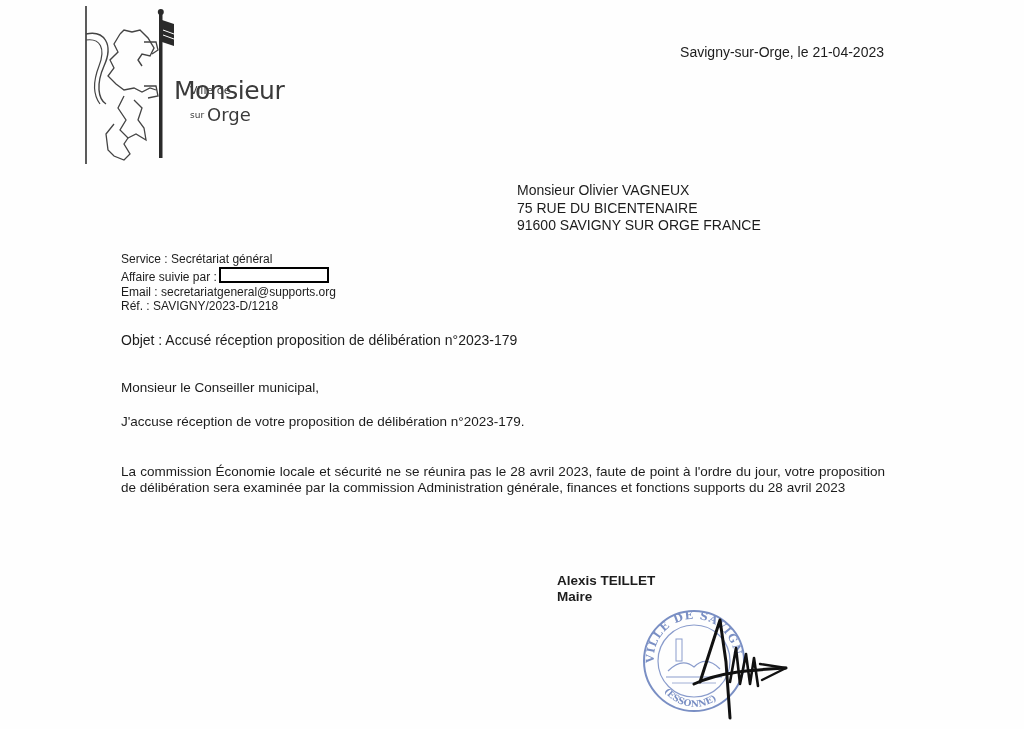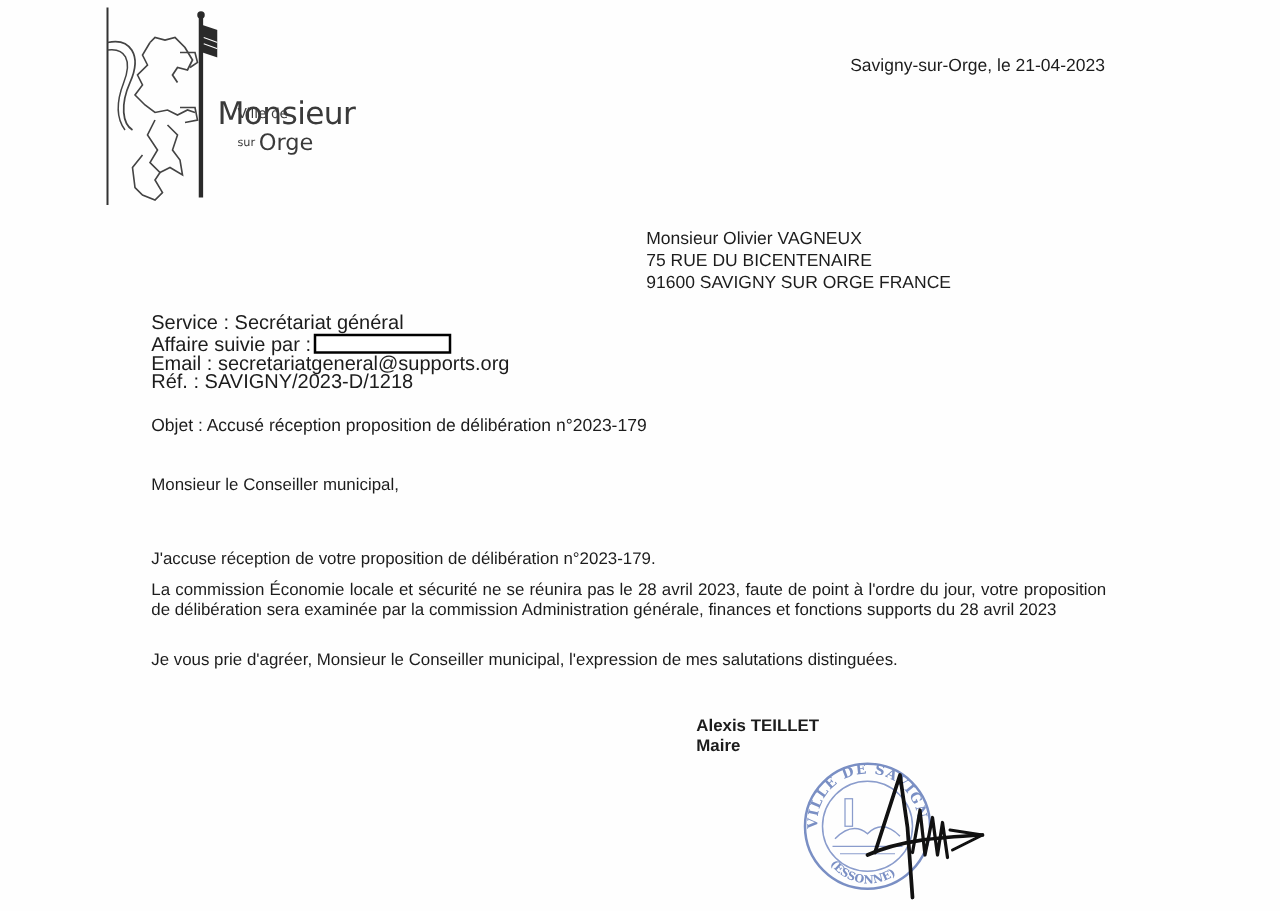--- a/index.html
+++ b/index.html
@@ -80,21 +80,21 @@
     }
     .recipient {
       left: 517px;
       top: 182px;
       font-size: 14px;
       line-height: 17.5px;
     }
     .meta {
       left: 121px;
       top: 252px;
-      font-size: 16px;
+      font-size: 12px;
       line-height: 14.8px;
     }
     .meta div { white-space: nowrap; }
     .redacted {
       display: inline-block;
       width: 106px;
       height: 12px;
       border: 2px solid #000;
       vertical-align: -2px;
       margin-left: 2px;
@@ -107,21 +107,21 @@
     }
     .body-text {
       position: absolute;
       left: 121px;
       width: 764px;
       font-size: 13.5px;
       line-height: 16px;
       color: #1c1c1c;
     }
     .salutation { top: 380px; }
-    .p1 { top: 414px; margin-top: 25px; }
+    .p1 { top: 414px; }
     .p2 { top: 450px; text-align: justify; margin-top: 14px; }
     .p3 { top: 520px; }
     .signer {
       position: absolute;
       left: 557px;
       top: 573px;
       font-weight: bold;
       font-size: 13.5px;
       line-height: 16px;
       color: #1c1c1c;
@@ -194,21 +194,20 @@
     </div>
     <div>Email : secretariatgeneral@supports.org</div>
     <div>Réf.  : SAVIGNY/2023-D/1218</div>
   </div>
 
   <div class="text objet">Objet : Accusé réception proposition de délibération n°2023-179</div>
 
   <div class="body-text salutation">Monsieur le Conseiller municipal,</div>
   <div class="body-text p1">J'accuse réception de votre proposition de délibération n°2023-179.</div>
   <div class="body-text p2">La commission Économie locale et sécurité ne se réunira pas le 28 avril 2023, faute de point à l'ordre du jour, votre proposition de délibération sera examinée par la commission Administration générale, finances et fonctions supports du 28 avril 2023</div>
-  <div class="body-text p3">Je vous prie d'agréer, Monsieur le Conseiller municipal, l'expression de mes salutations distinguées.</div>
 
   <div class="signer">
     <div>Alexis TEILLET</div>
     <div>Maire</div>
   </div>
 
   <svg class="stamp" viewBox="0 0 110 110">
     <defs>
       <path id="stampTop" d="M 16 58 A 40 40 0 0 1 96 50"></path>
       <path id="stampBottom" d="M 26 86 A 38 38 0 0 0 86 88"></path>

